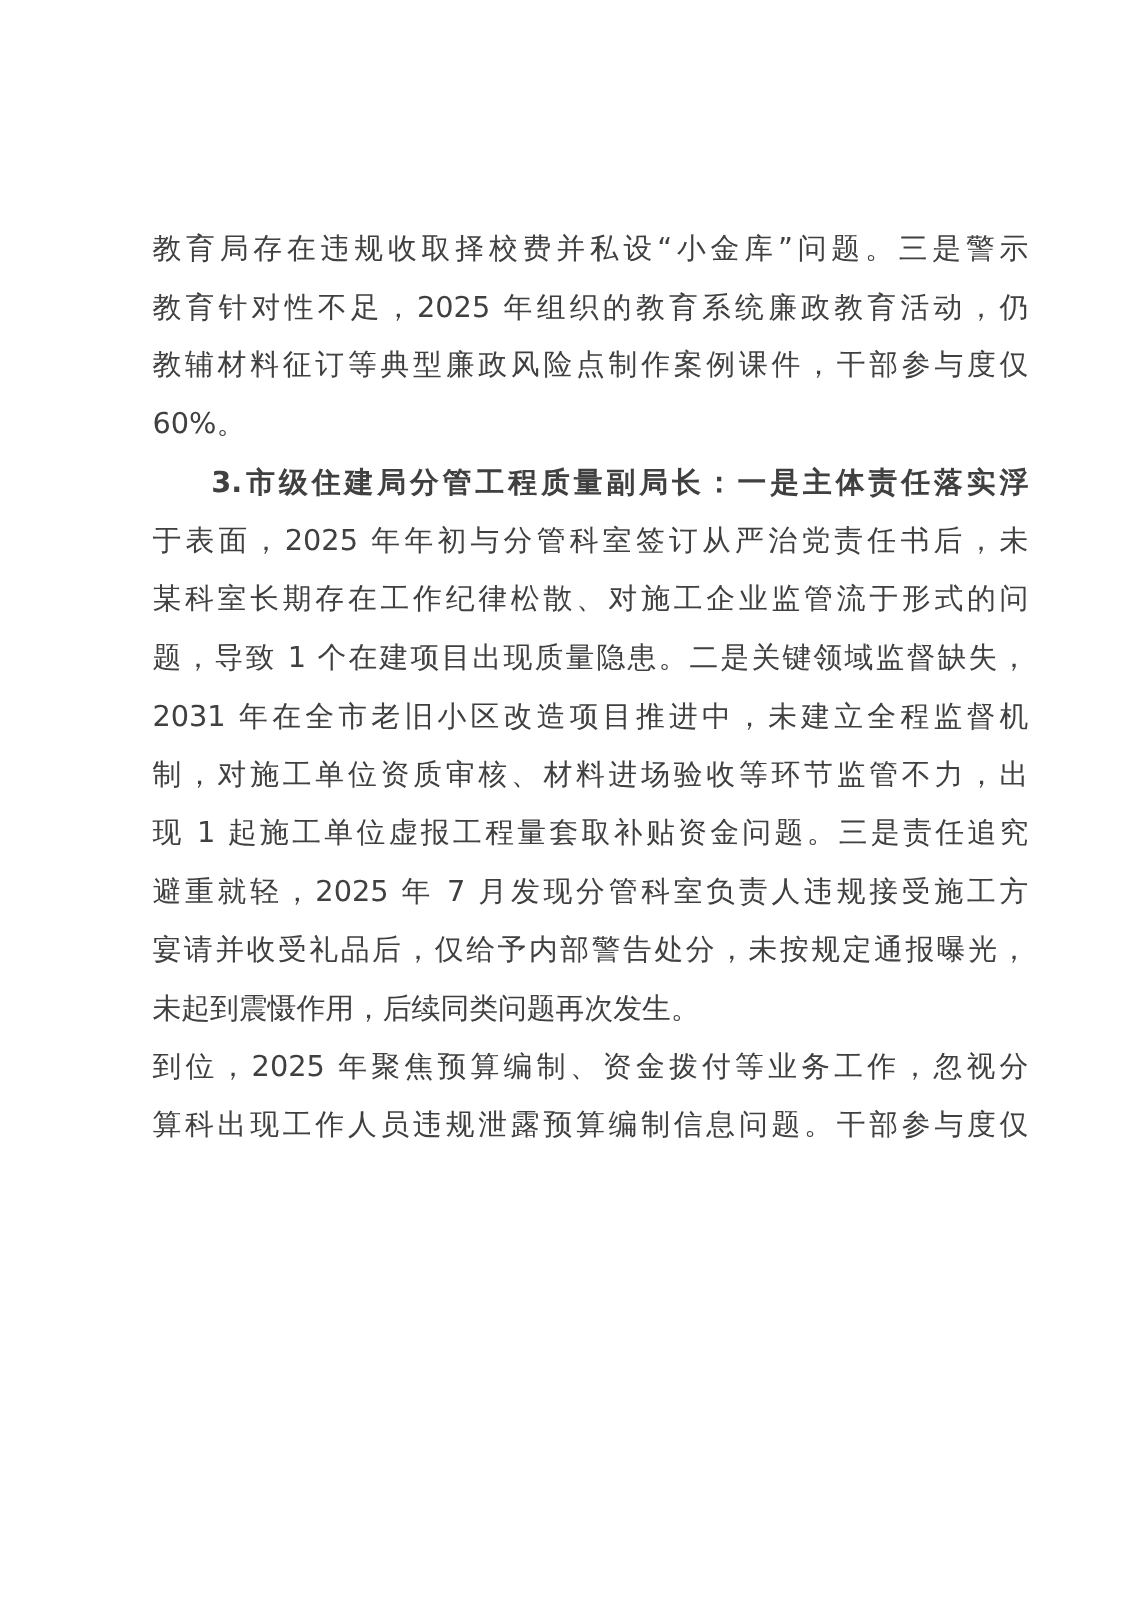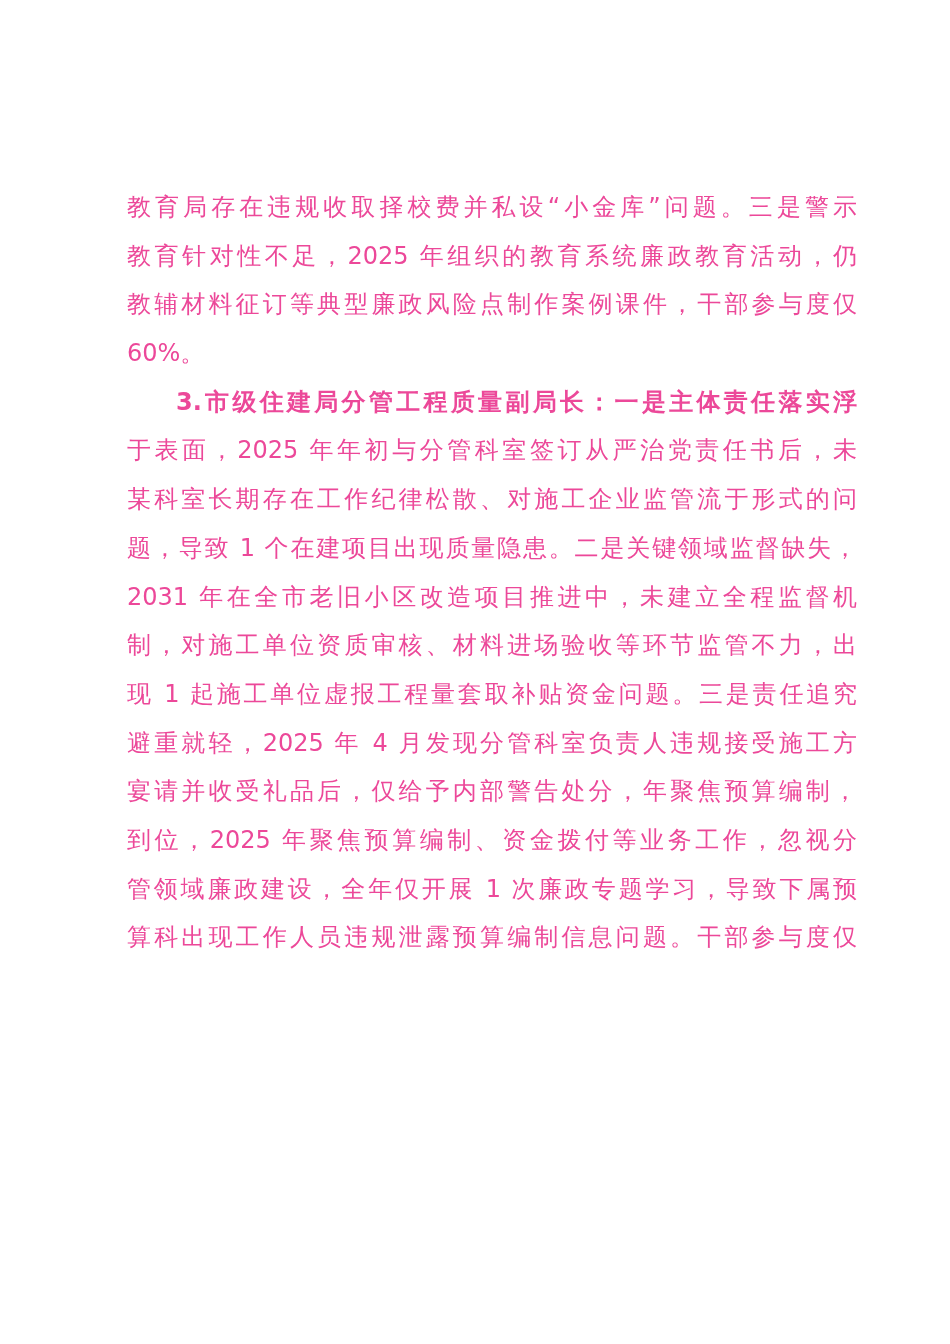--- a/index.html
+++ b/index.html
@@ -4,21 +4,21 @@
   <style>
     html, body { margin: 0; padding: 0; background: #ffffff; }
     body { width: 950px; height: 1344px; position: relative; overflow: hidden; }
     .page {
       position: absolute;
       left: 127px;
       top: 183px;
       width: 730px;
       font-family: "DejaVu Sans", "Liberation Sans", sans-serif;
       font-size: 24px;
-      color: #ec4899;
+      color: #404040;
     }
     .line {
       height: 48.7px;
       line-height: 48.7px;
       white-space: nowrap;
       text-align: justify;
       text-align-last: justify;
     }
     .line.last { text-align-last: left; }
     .line.indent { padding-left: 49px; font-weight: bold; }
@@ -34,21 +34,21 @@
     <div class="line last">60%。</div>
   </div>
   <div>
     <div class="line indent">3.市级住建局分管工程质量副局长：一是主体责任落实浮</div>
     <div class="line">于表面，2025 年年初与分管科室签订从严治党责任书后，未</div>
     <div class="line">某科室长期存在工作纪律松散、对施工企业监管流于形式的问</div>
     <div class="line">题，导致 1 个在建项目出现质量隐患。二是关键领域监督缺失，</div>
     <div class="line">2031 年在全市老旧小区改造项目推进中，未建立全程监督机</div>
     <div class="line">制，对施工单位资质审核、材料进场验收等环节监管不力，出</div>
     <div class="line">现 1 起施工单位虚报工程量套取补贴资金问题。三是责任追究</div>
-    <div class="line">避重就轻，2025 年 4 月发现分管科室负责人违规接受施工方</div>
-    <div class="line">宴请并收受礼品后，仅给予内部警告处分，年聚焦预算编制，</div>
+    <div class="line">避重就轻，2025 年 7 月发现分管科室负责人违规接受施工方</div>
+    <div class="line">宴请并收受礼品后，仅给予内部警告处分，未按规定通报曝光，</div>
+    <div class="line last">未起到震慑作用，后续同类问题再次发生。</div>
   </div>
   <div>
     <div class="line">到位，2025 年聚焦预算编制、资金拨付等业务工作，忽视分</div>
-    <div class="line">管领域廉政建设，全年仅开展 1 次廉政专题学习，导致下属预</div>
     <div class="line">算科出现工作人员违规泄露预算编制信息问题。干部参与度仅</div>
   </div>
 </div>
 
 </body></html>

